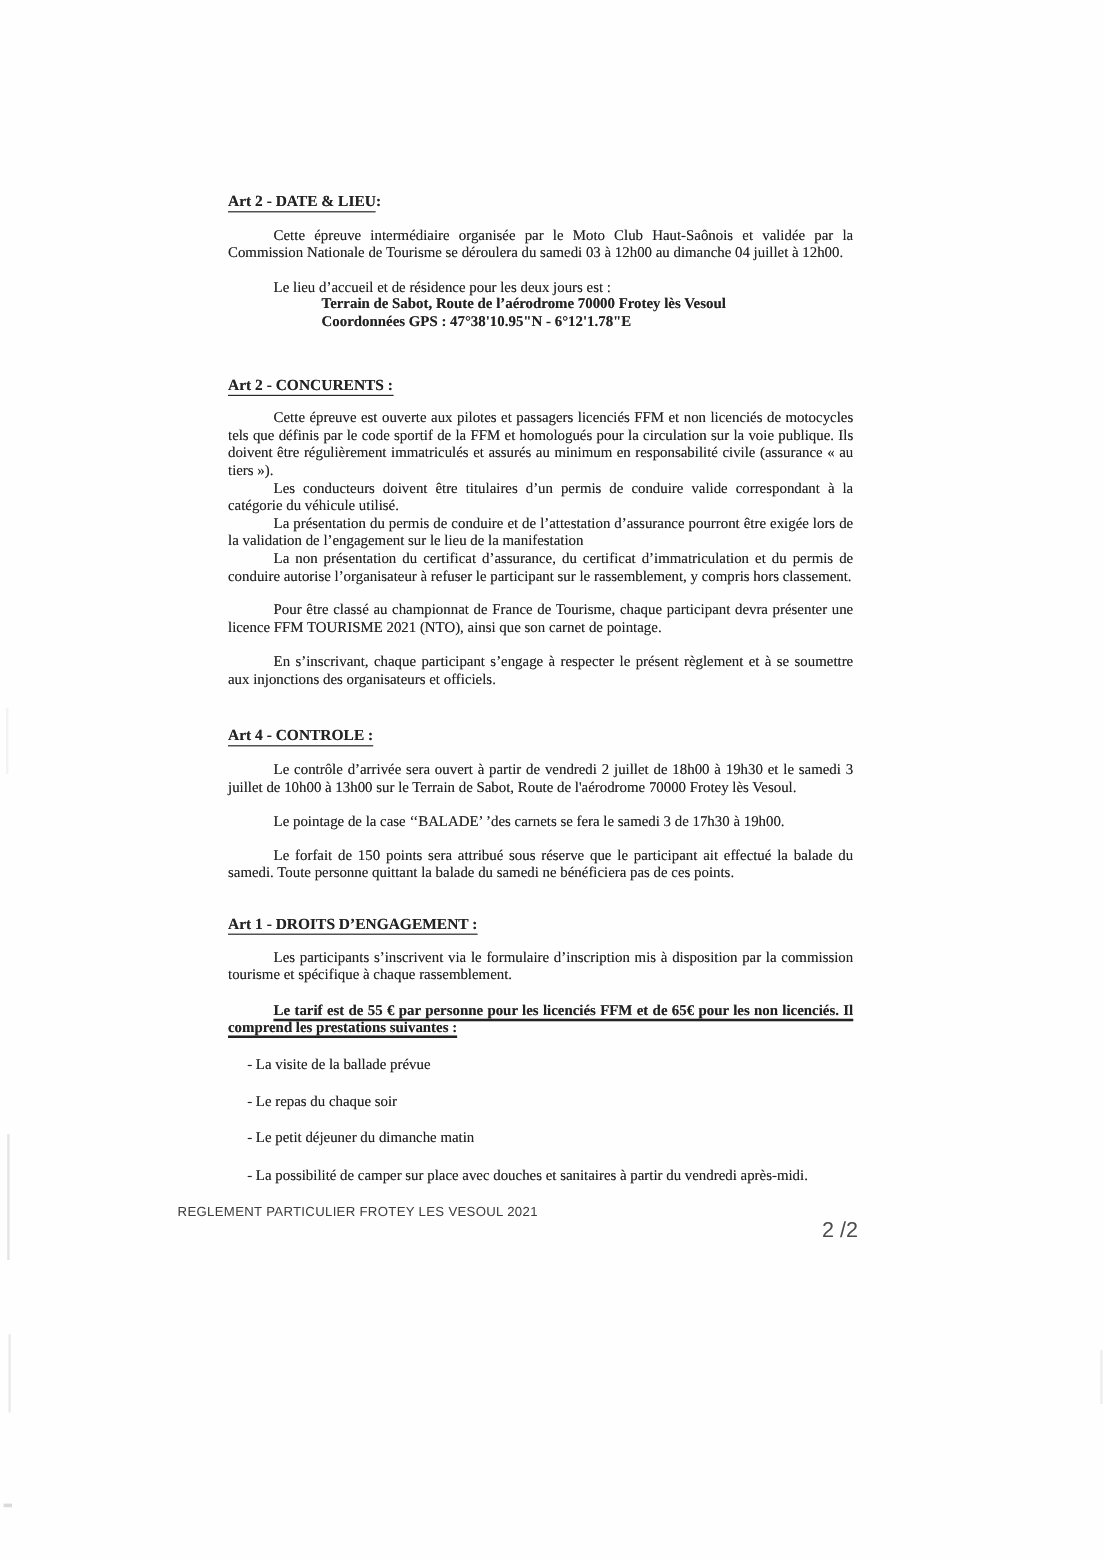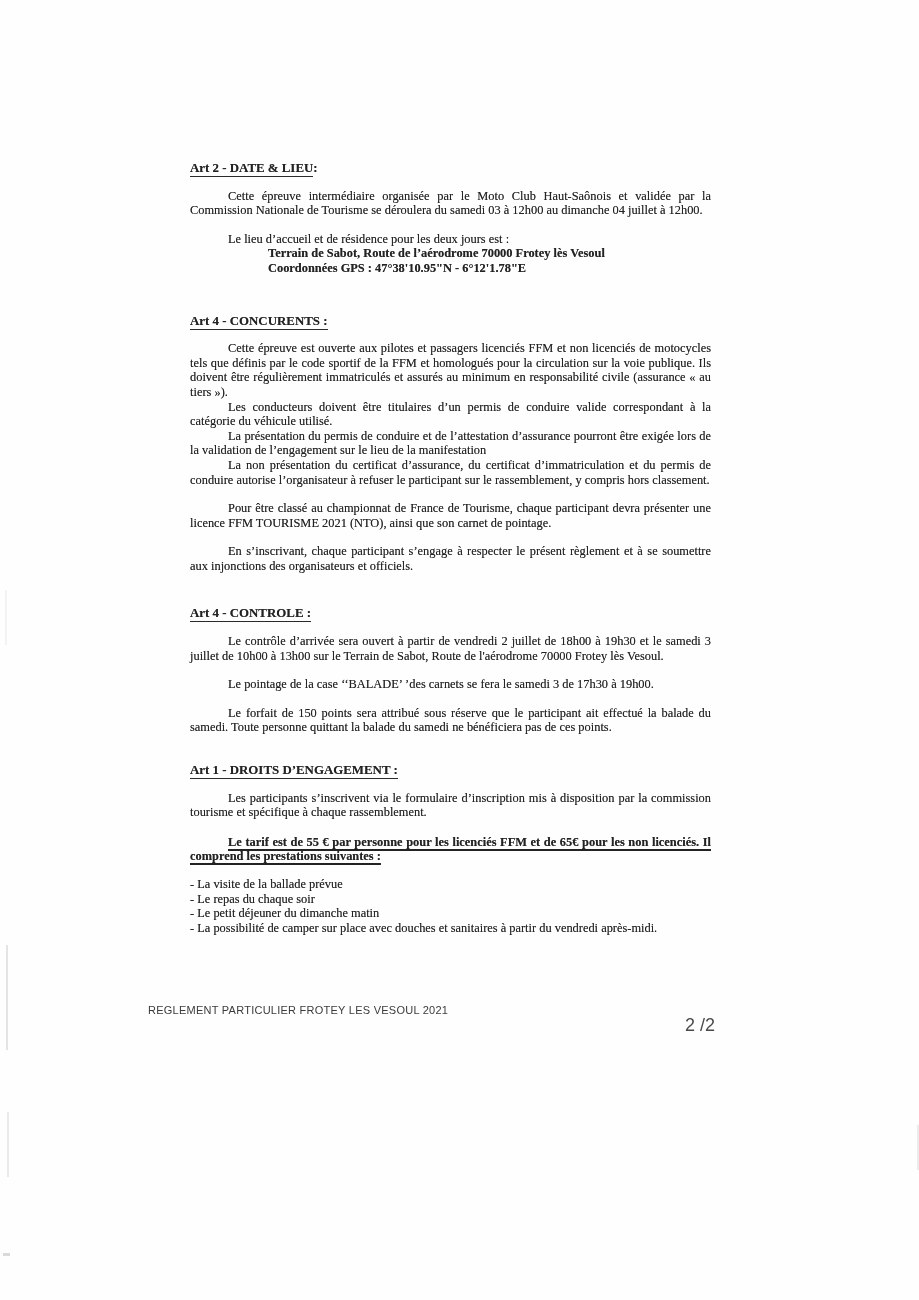--- a/index.html
+++ b/index.html
@@ -54,21 +54,21 @@
   .tariff {
     margin: 15px 0 0 0;
     text-indent: 38px;
     font-weight: bold;
     text-decoration: underline;
     text-decoration-thickness: 1.5px;
     text-underline-offset: 2.5px;
   }
   .list { margin-top: 13px; }
   .li {
-    margin: 0;
+    margin: 16px;
     text-indent: 0;
     text-align: left;
   }
   .footer {
     position: absolute;
     left: 148px;
     top: 1004px;
     font-family: "Liberation Sans", sans-serif;
     font-size: 11px;
     letter-spacing: 0.25px;
@@ -98,21 +98,21 @@
 
     <section>
       <p class="h"><span class="u">Art 2 - DATE &amp; LIEU</span><span>:</span></p>
       <p class="p mt-h">Cette épreuve intermédiaire organisée par le Moto Club Haut-Saônois et validée par la Commission Nationale de Tourisme se déroulera du samedi 03 à 12h00 au dimanche 04 juillet à 12h00.</p>
       <p class="p mt-p">Le lieu d’accueil et de résidence pour les deux jours est :</p>
       <p class="addr">Terrain de Sabot, Route de l’aérodrome 70000 Frotey lès Vesoul</p>
       <p class="addr">Coordonnées GPS : 47°38'10.95"N - 6°12'1.78"E</p>
     </section>
 
     <section class="sec2">
-      <p class="h"><span class="u">Art 4 - CONCURENTS :</span></p>
+      <p class="h"><span class="u">Art 2 - CONCURENTS :</span></p>
       <p class="p mt-h">Cette épreuve est ouverte aux pilotes et passagers licenciés FFM et non licenciés de motocycles tels que définis par le code sportif de la FFM et homologués pour la circulation sur la voie publique. Ils doivent être régulièrement immatriculés et assurés au minimum en responsabilité civile (assurance « au tiers »).</p>
       <p class="p">Les conducteurs doivent être titulaires d’un permis de conduire valide correspondant à la catégorie du véhicule utilisé.</p>
       <p class="p">La présentation du permis de conduire et de l’attestation d’assurance pourront être exigée lors de la validation de l’engagement sur le lieu de la manifestation</p>
       <p class="p">La non présentation du certificat d’assurance, du certificat d’immatriculation et du permis de conduire autorise l’organisateur à refuser le participant sur le rassemblement, y compris hors classement.</p>
       <p class="p mt-p">Pour être classé au championnat de France de Tourisme, chaque participant devra présenter une licence FFM TOURISME 2021 (NTO), ainsi que son carnet de pointage.</p>
       <p class="p mt-p">En s’inscrivant, chaque participant s’engage à respecter le présent règlement et à se soumettre aux injonctions des organisateurs et officiels.</p>
     </section>
 
     <section class="sec3">
       <p class="h"><span class="u">Art 4 - CONTROLE :</span></p>

